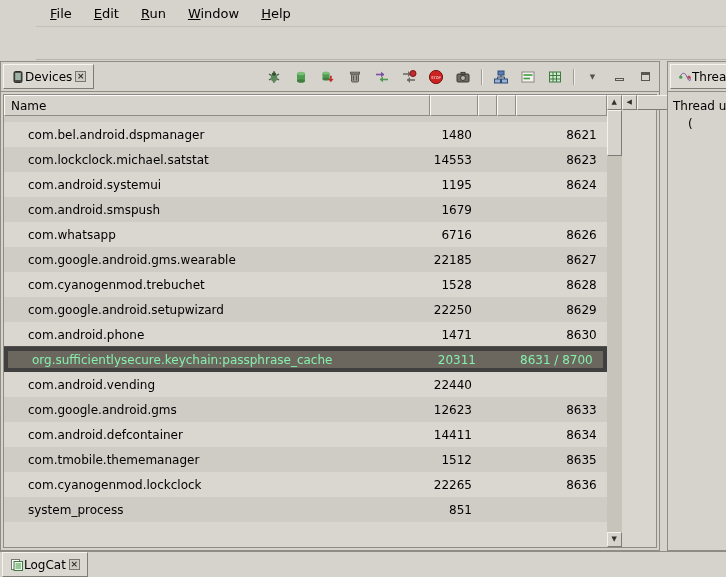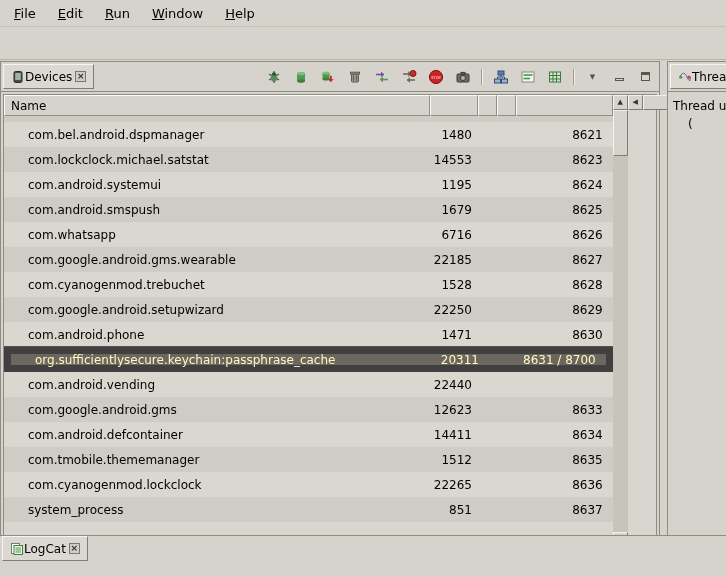--- a/index.html
+++ b/index.html
@@ -1,21 +1,21 @@
 <!DOCTYPE html>
 <html><head>
 <meta charset="utf-8">
 <style>
   * { box-sizing: border-box; }
   html,body { margin:0; padding:0; }
   .window {
     position:relative; width:726px; height:577px;
     background:#d6d3cc; overflow:hidden;
     font-family:"DejaVu Sans","Liberation Sans",sans-serif;
-    font-size:12px; color:#000;
+    font-size:12px; color:#000;padding-left:36px;
   }
   
   .menubar {
     height:27px; display:flex; align-items:center; padding:0 4px; gap:2px;
     border-bottom:1px solid #c4c1b9;
   }
   .menu-item { padding:4px 10px; font-size:13px; cursor:default; }
   .menu-item u { text-decoration:underline; }
   
   .toolbar-strip { height:33px; border-bottom:1px solid #b7b4ac; }
@@ -71,22 +71,22 @@
   .w-name { width:426px; flex:none; }
   .w-pid  { width:48px;  flex:none; }
   .w-c3   { width:19px;  flex:none; }
   .w-c4   { width:19px;  flex:none; }
   .w-port { flex:1; min-width:0; }
   .partial-row { height:6px; flex:none; background:#cfccc5; }
   .row { display:flex; align-items:center; height:25px; flex:none; }
   .row.even { background:#dad7d0; }
   .row.odd  { background:#cfccc5; }
   .row.selected {
-    background:#6b675f; color:#fef9c3;
-    border:7px solid #404040; outline:1px solid #55524b;
+    background:#6b675f; color:#86efac;
+    border:4px solid #404040; outline:1px solid #55524b;
   }
   .cell { overflow:hidden; white-space:nowrap; }
   .cell.w-name { padding-left:24px; }
   .cell.w-pid  { text-align:right; padding-right:6px; }
   .cell.w-port { text-align:right; padding-right:10px; }
   
   .vscroll { width:15px; flex:none; background:#c7c4bc; display:flex; flex-direction:column; }
   .sbtn {
     width:15px; height:15px; flex:none; background:#d6d3cc;
     border:1px solid; border-color:#f3f2ef #7f7c75 #7f7c75 #f3f2ef;
@@ -98,21 +98,21 @@
   .hscroll-row { height:15px; flex:none; display:flex; }
   .hscroll { flex:1; display:flex; background:#c7c4bc; }
   .hthumb { width:540px; flex:none; background:#d6d3cc; border:1px solid; border-color:#f3f2ef #7f7c75 #7f7c75 #f3f2ef; }
   .corner { width:15px; flex:none; background:#d6d3cc; }
   
   .threads-body { position:relative; flex:1; font-size:12px; }
   .tline1 { position:absolute; left:5px;  top:7px;  white-space:nowrap; }
   .tline2 { position:absolute; left:20px; top:25px; white-space:nowrap; }
   
   .bottom-bar {
-    position:absolute; left:0; right:0; bottom:16px; height:26px;
+    position:absolute; left:0; right:0; bottom:0; height:26px;
     background:#d6d3cc; border-top:1px solid #8f8c84;
     display:flex; align-items:center; padding-left:2px;
   }
   svg { display:block; }
 </style>
 </head>
 <body>
 
 <div class="window">
 
@@ -273,21 +273,20 @@
                   <span class="cell w-pid">1195</span>
                   <span class="cell w-c3"></span>
                   <span class="cell w-c4"></span>
                   <span class="cell w-port">8624</span>
                 </div>
               <div class="row odd">
                   <span class="cell w-name">com.android.smspush</span>
                   <span class="cell w-pid">1679</span>
                   <span class="cell w-c3"></span>
                   <span class="cell w-c4"></span>
-                  <span class="cell w-port">8625</span>
                 </div>
               <div class="row even">
                   <span class="cell w-name">com.whatsapp</span>
                   <span class="cell w-pid">6716</span>
                   <span class="cell w-c3"></span>
                   <span class="cell w-c4"></span>
                   <span class="cell w-port">8626</span>
                 </div>
               <div class="row odd">
                   <span class="cell w-name">com.google.android.gms.wearable</span>
@@ -356,21 +355,20 @@
                   <span class="cell w-pid">22265</span>
                   <span class="cell w-c3"></span>
                   <span class="cell w-c4"></span>
                   <span class="cell w-port">8636</span>
                 </div>
               <div class="row odd">
                   <span class="cell w-name">system_process</span>
                   <span class="cell w-pid">851</span>
                   <span class="cell w-c3"></span>
                   <span class="cell w-c4"></span>
-                  <span class="cell w-port">8637</span>
                 </div>
             </div>
 
             <div class="vscroll">
               <div class="sbtn">▲</div>
               <div class="vthumb"></div>
               <div class="track"></div>
               <div class="sbtn">▼</div>
             </div>
           </div>

